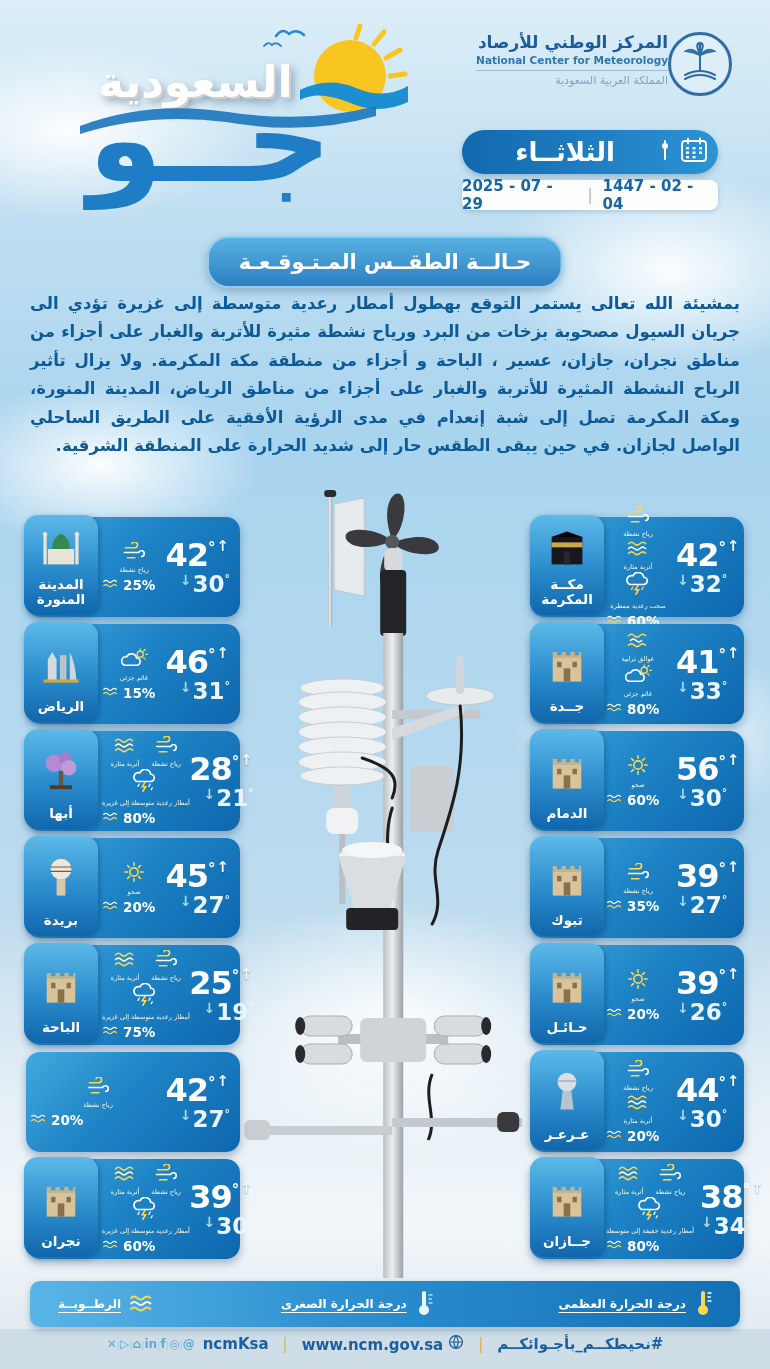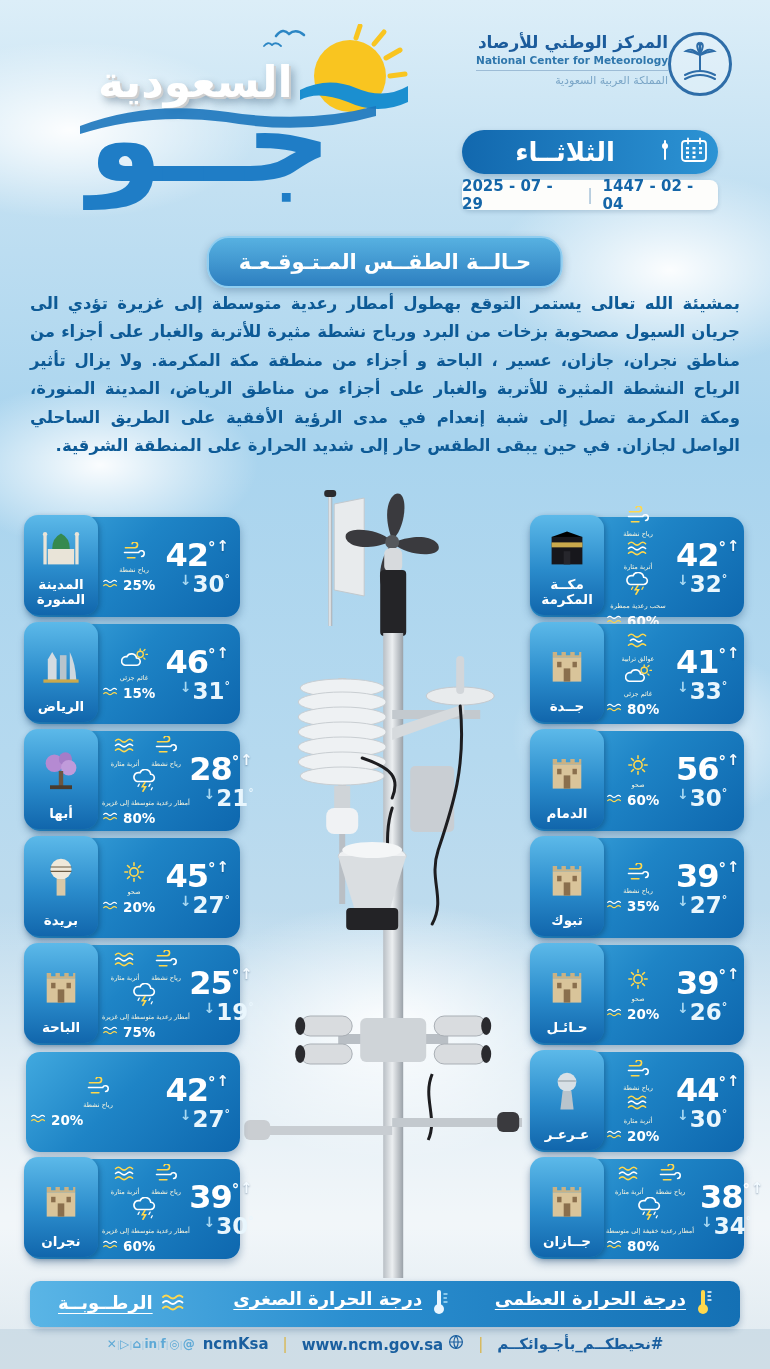--- a/index.html
+++ b/index.html
@@ -77,21 +77,21 @@
   .tmin .num{ font-size:23px; font-weight:bold; color:#e9f6fd;}
   .tmin .deg{ font-size:11px; color:#e9f6fd; font-weight:bold;}
   .arrow-up{ font-size:15px; color:#f2faff; font-weight:bold; margin:0 1px; text-shadow:0 1px 2px rgba(10,50,90,.4);}
   .arrow-dn{ font-size:14px; color:#a9d9f2; font-weight:bold; margin:0 1px;}
 
   
   .legend{ position:absolute; left:30px; right:30px; top:1281px; height:46px; border-radius:10px;
     background:linear-gradient(90deg,#5ab5e6 0%,#2b8fd0 45%,#1470b4 100%);
     display:flex; direction:rtl; align-items:center; justify-content:space-between; padding:0 28px; z-index:3;
     box-shadow:0 3px 7px rgba(15,60,105,.3);}
-  .legend-item{ display:flex; align-items:flex-start; gap:8px; color:#fff; font-size:18px; font-weight:bold;
+  .legend-item{ display:flex; align-items:center; gap:8px; color:#fff; font-size:12px; font-weight:bold;
     text-decoration:underline; text-underline-offset:4px; text-decoration-thickness:1px;}
   .footer{ position:absolute; left:0; right:0; top:1334px; display:flex; direction:rtl; align-items:center; justify-content:center; gap:14px; z-index:3;
     color:#1a5f9f; font-size:15px; font-weight:bold;}
   .footer .fsep{ color:#d9b54a; font-weight:normal; }
   .site{ display:flex; align-items:flex-end; gap:5px; direction:ltr;}
   .socials{ display:flex; align-items:center; gap:5px; direction:ltr; font-size:12px; color:#5ea9d6;}
   .socials .sicon{ font-weight:bold; }
   .socials .ssep{ color:#a7cce4; font-size:9px; }
   .handle{ color:#1a5f9f; font-weight:bold; font-size:15px; margin-left:3px;}
 </style>

